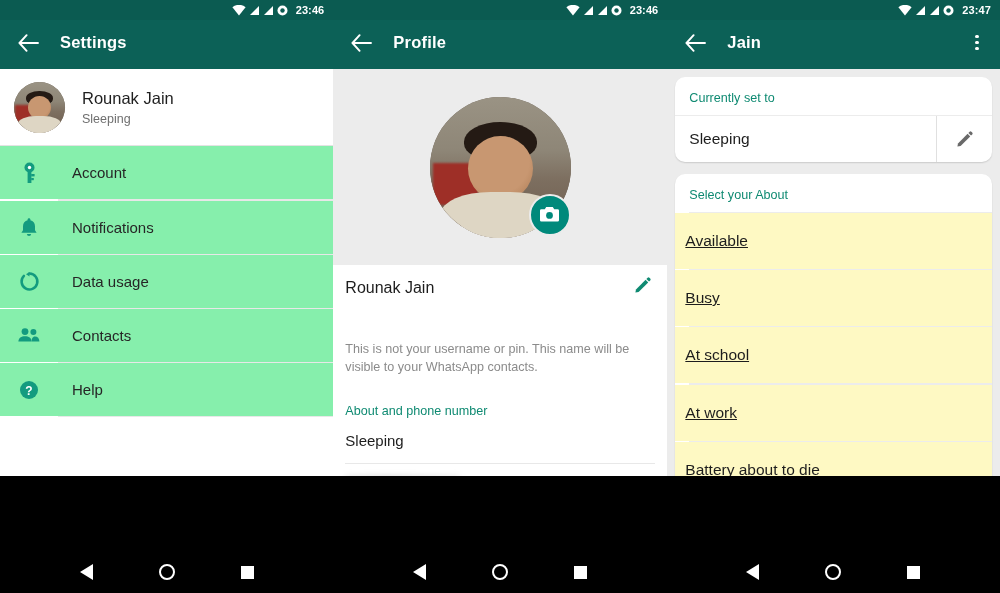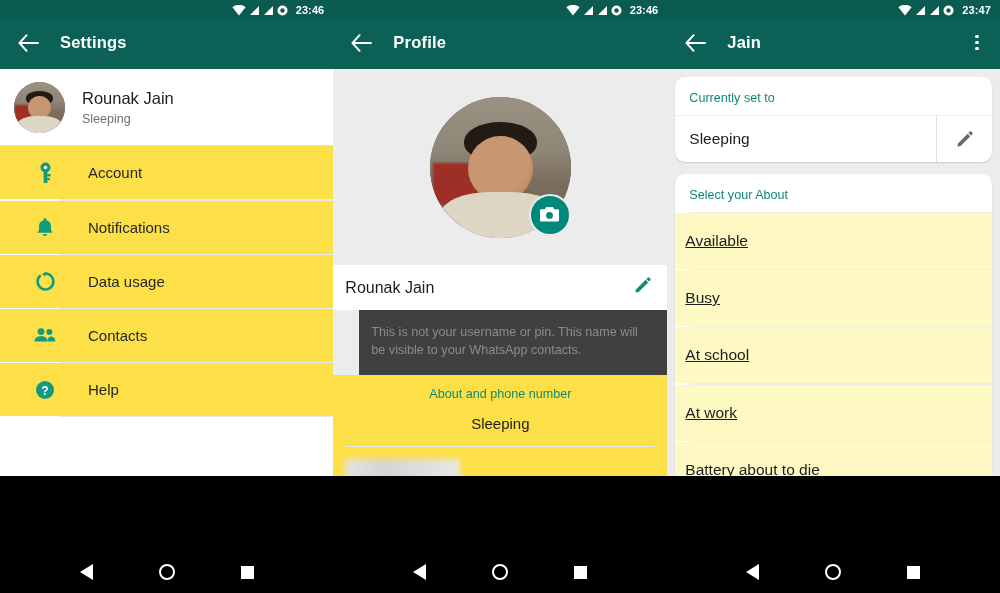--- a/index.html
+++ b/index.html
@@ -125,22 +125,22 @@
   .profile-texts { margin-left: 17px; display:flex; flex-direction:column; gap:4px; }
   .profile-name { font-size: 16.5px; color: #1f1f1f; }
   .profile-status { font-size: 12.5px; color: #6f6f6f; }
 
   .div-full { height: 1px; background: #e3e3e3; width: 100%; }
 
   .menu-item {
     height: 53px;
     display: flex;
     align-items: center;
-    padding-left: 30px;
-    background: #fde047;
+    padding-left: 14px;
+    background: #86efac;
     position: relative;
   }
   .menu-icon {
     width: 30px; height: 30px;
     display: flex; align-items: center; justify-content: center;
     flex: none;
   }
   .menu-label {
     margin-left: 28px;
     font-size: 15px;
@@ -177,33 +177,31 @@
   }
   .photo-wrap { position: relative; }
   .name-row {
     height: 45px;
     display: flex; align-items: center;
     padding: 0 16px 0 12px;
     background: #ffffff;
   }
   .name-text { font-size: 16px; color: #1d1d1d; flex: 1 1 auto; }
   .hint-block {
-    background: #404040;
-    padding: 13px 20px 15px 12px;
-    margin-left: 26px;
+    background: #ffffff;
+    padding: 30px 20px 15px 12px;
   }
   .hint-text {
     font-size: 12.6px;
     color: #8b8b8b;
     line-height: 1.45;
   }
   .section-card {
-    background: #fde047;
+    background: #ffffff;
     padding: 12px 12px 0 12px;
-    text-align: center;
   }
   .section-head {
     font-size: 12.6px;
     color: #0f8a72;
     padding-bottom: 14px;
   }
   .section-val {
     font-size: 15px;
     color: #1d1d1d;
     padding-bottom: 14px;

